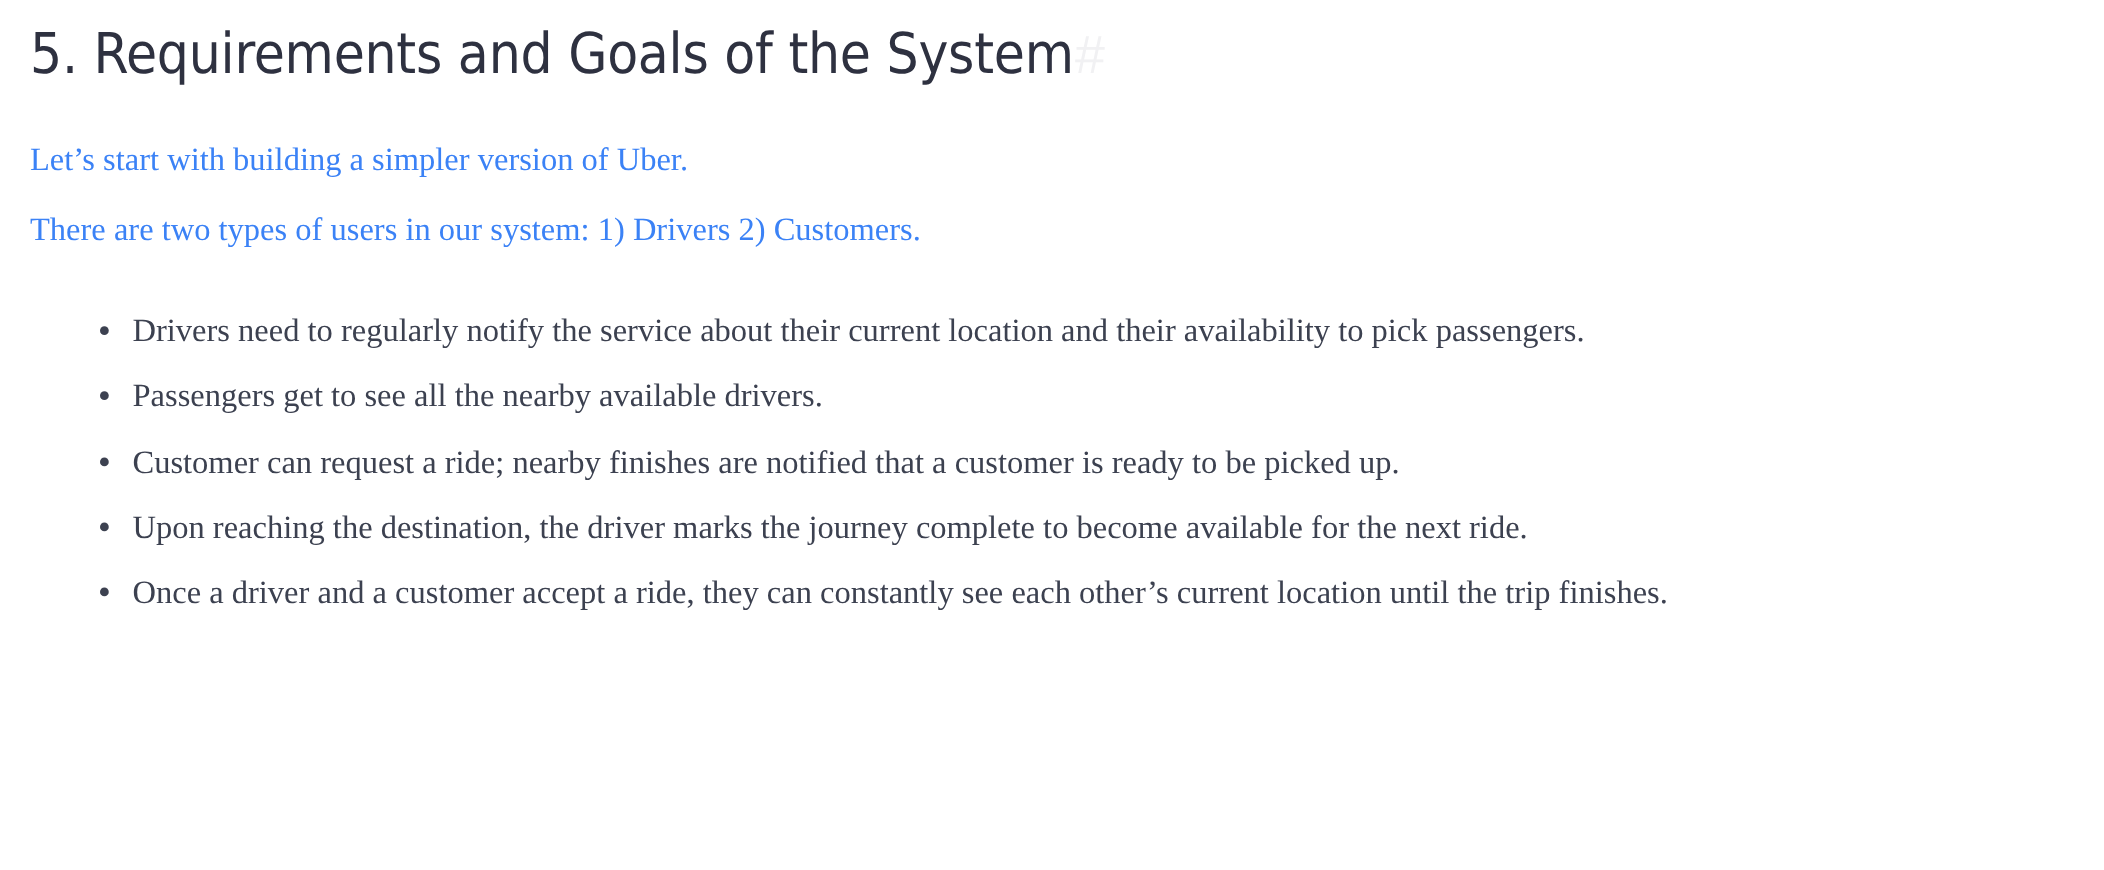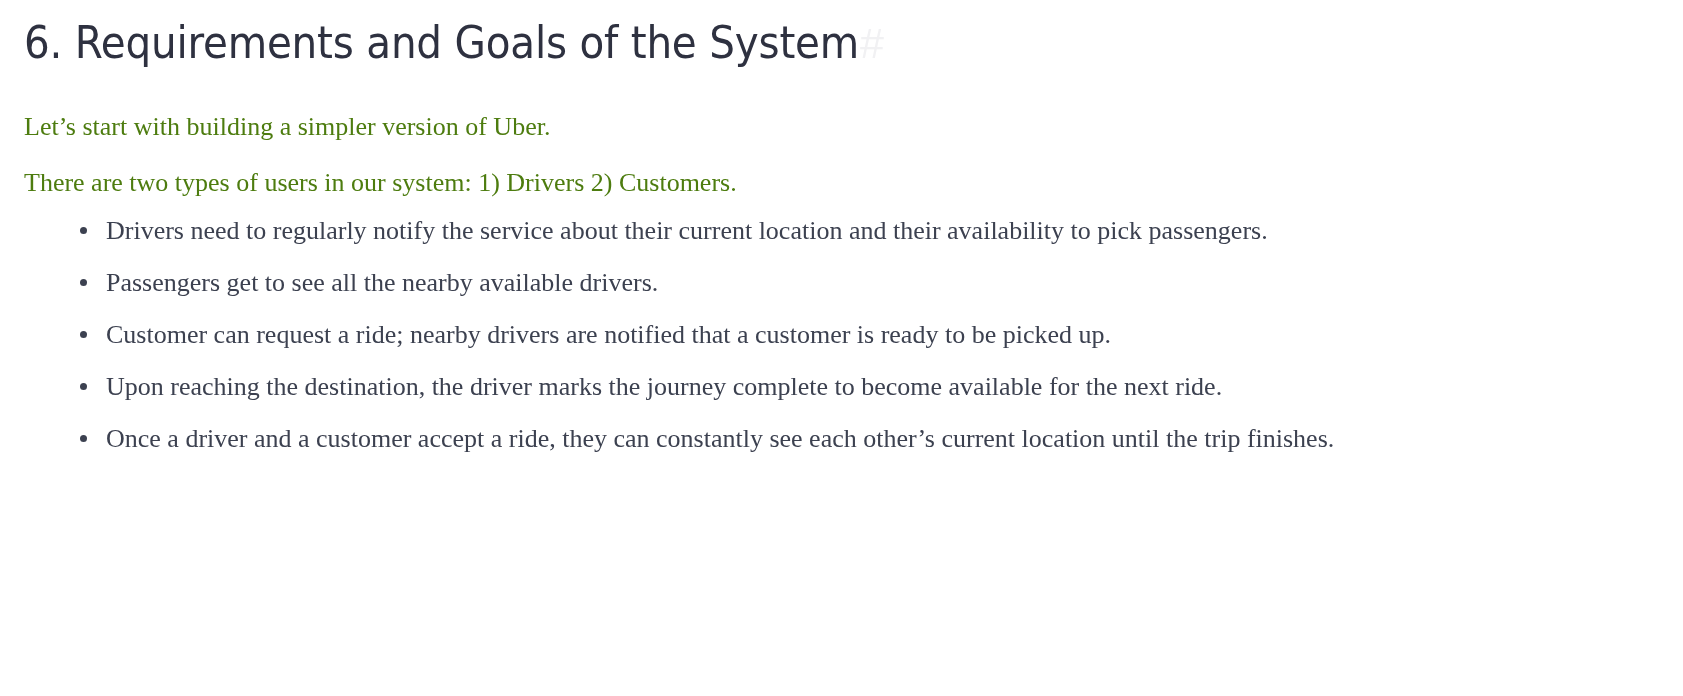--- a/index.html
+++ b/index.html
@@ -50,31 +50,31 @@
     font-size: 43px;
     text-decoration: none;
     margin-left: 1px;
     vertical-align: baseline;
   }
 
   
   .para {
     margin: 0;
     padding: 0;
-    color: #4d7c0f;
+    color: #3b82f6;
     font-size: 26px;
     line-height: 1.55;
     font-family: "Liberation Serif", "DejaVu Serif", serif;
   }
   .para-1 { margin-top: 38px; }
   .para-2 { margin-top: 16px; }
 
   
   .req-list {
-    margin: 6px 0 0 0;
+    margin: 40px 0 0 0;
     padding: 0 0 0 56px;
     list-style: none;
     width: 1290px;
   }
   .req-list li {
     position: relative;
     color: #3c4150;
     font-size: 26px;
     line-height: 1.62;
     margin: 0 0 10px 0;
@@ -92,29 +92,29 @@
     background: #3c4150;
   }
 </style>
 </head>
 <body>
 
 <div class="page">
   <div class="content">
 
     <h2 class="section-heading">
-      <span>6. Requirements and Goals of the System</span><a class="anchor-hash" href="#">#</a>
+      <span>5. Requirements and Goals of the System</span><a class="anchor-hash" href="#">#</a>
     </h2>
 
     <p class="para para-1">Let’s start with building a simpler version of Uber.</p>
 
     <p class="para para-2">There are two types of users in our system: 1) Drivers 2) Customers.</p>
 
     <ul class="req-list">
       <li>Drivers need to regularly notify the service about their current location and their availability to pick passengers.</li>
       <li>Passengers get to see all the nearby available drivers.</li>
-      <li>Customer can request a ride; nearby drivers are notified that a customer is ready to be picked up.</li>
+      <li>Customer can request a ride; nearby finishes are notified that a customer is ready to be picked up.</li>
       <li>Upon reaching the destination, the driver marks the journey complete to become available for the next ride.</li>
       <li>Once a driver and a customer accept a ride, they can constantly see each other’s current location until the trip finishes.</li>
     </ul>
 
   </div>
 </div>
 
 </body></html>

